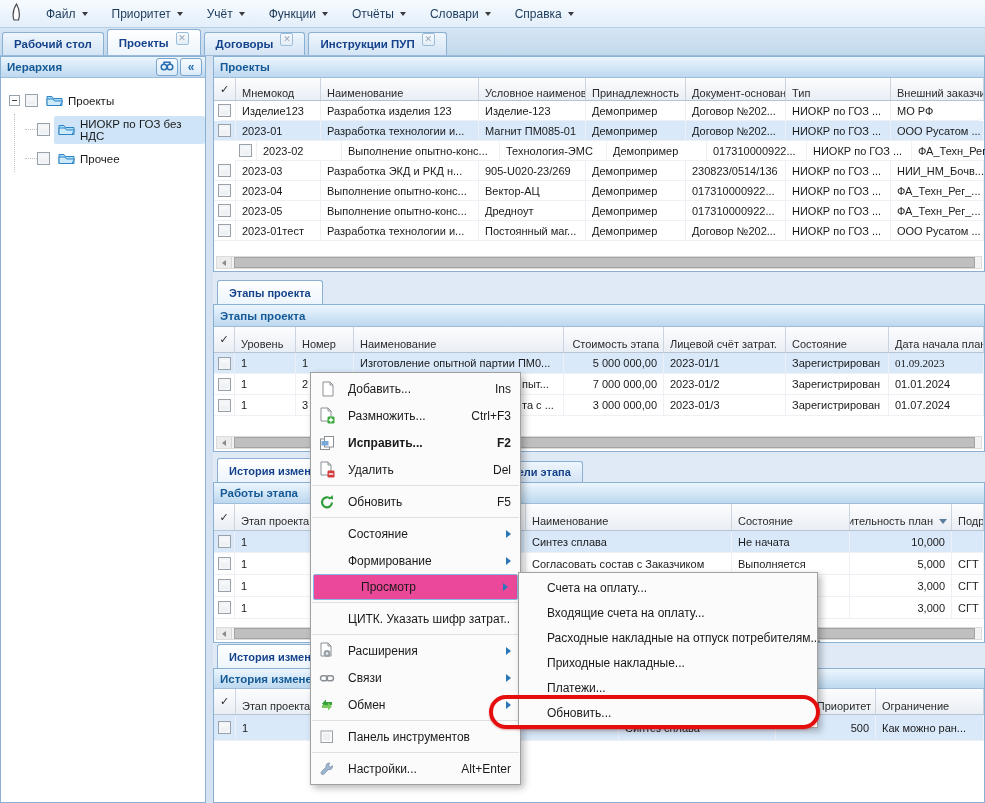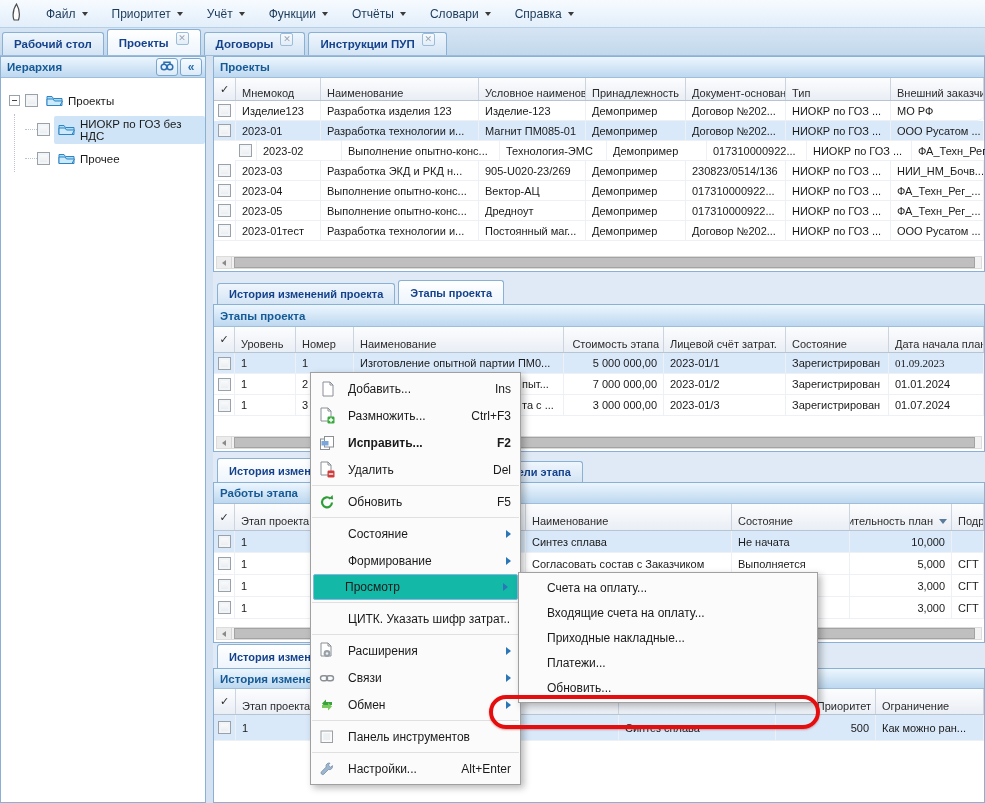--- a/index.html
+++ b/index.html
@@ -79,21 +79,21 @@
   
   #ctxmenu { position:absolute; left:310px; top:372px; width:211px; background:#fbfbfb;
     border:1px solid #a0a0a0; box-shadow:3px 3px 7px rgba(0,0,0,.28); z-index:30; padding:2px 0;}
   .mi { display:flex; align-items:center; height:27px; padding:0 9px 0 6px; font-size:12px; color:#1a1a1a;}
   .mi .ic { width:20px; height:17px; margin-right:11px; flex:none; display:flex; align-items:center; justify-content:center;}
   .mi .lbl { flex:1; white-space:nowrap; overflow:hidden;}
   .mi .sc { margin-left:8px; }
   .mi .subarrow { width:0;height:0;border-left:5px solid #2a76b8;border-top:4px solid transparent;
     border-bottom:4px solid transparent; margin-left:8px; flex:none;}
   .mi.bold .lbl, .mi.bold .sc { font-weight:bold; }
-  .mi.hl { background:#14b8a6; border:1px solid #86b7e2; border-radius:2px; margin:0 2px; height:26px; padding-left:0;}
+  .mi.hl { background:#ec4899; border:1px solid #86b7e2; border-radius:2px; margin:0 2px; height:26px; padding-left:16px;}
   .msep { height:1px; background:#e0e0e0; margin:2px 1px; }
 
   #viewmenu { position:absolute; left:518px; top:572px; width:300px; background:#fbfbfb;
     border:1px solid #a0a0a0; box-shadow:3px 3px 7px rgba(0,0,0,.28); z-index:31; padding:2px 0;}
   .smi { height:25px; display:flex; align-items:center; padding-left:28px; font-size:12px; color:#1a1a1a; white-space:nowrap;}
 
   #redoval { position:absolute; left:489px; top:695px; width:331px; height:34px;
     border:4px solid #e50e0e; border-radius:17px; z-index:40;
     box-shadow:0 1px 2px rgba(180,0,0,.35); }
 </style>
@@ -323,23 +323,20 @@
           <div class="cell" style="width: 93px;">ООО Русатом ...</div>
         </div>
       </div>
     <div class="hscroll">
       <div class="hs-btn"></div>
       <div class="hs-thumb"></div>
     </div>
   </div>
 
   <div class="section-tabs" id="tabsB" style="top:280px;">
-      <div class="tab">
-        <span>История изменений проекта</span>
-      </div>
       <div class="tab active">
         <span>Этапы проекта</span>
       </div>
     </div>
   <div class="panel" id="panelStages" style="top:304px;height:148px;">
     <div class="caption" style="height:22px">
       <span>Этапы проекта</span>
     </div>
     <div id="tbl-stages">
         <div class="grid-header" style="height: 26px;">
@@ -669,20 +666,23 @@
       </div>
     </div>
   <div id="viewmenu">
       <div class="smi">
         <span>Счета на оплату...</span>
       </div>
       <div class="smi">
         <span>Входящие счета на оплату...</span>
       </div>
       <div class="smi">
+        <span>Расходные накладные на отпуск потребителям...</span>
+      </div>
+      <div class="smi">
         <span>Приходные накладные...</span>
       </div>
       <div class="smi">
         <span>Платежи...</span>
       </div>
       <div class="smi">
         <span>Обновить...</span>
       </div>
     </div>
   <div id="redoval"></div>

